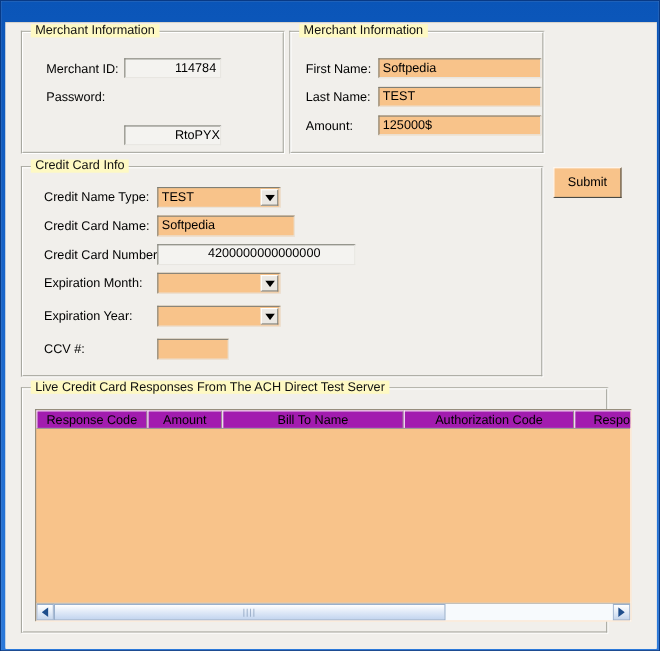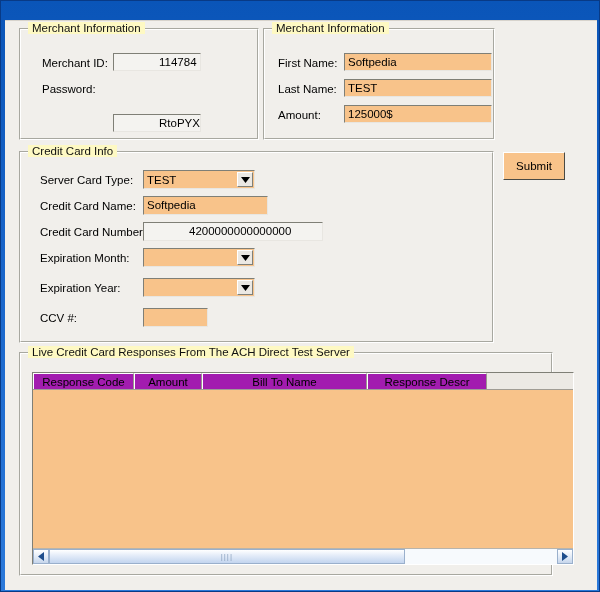--- a/index.html
+++ b/index.html
@@ -308,21 +308,21 @@
       <div class="lbl" style="left:14px; top:80px;">Amount:</div>
       <div class="tb orange" style="left:80px; top:76px; width:148px; height:18px;">125000$</div>
     </div>
 
     <div class="submit" style="left:498px; top:131px; width:62px; height:28px;">Submit</div>
 
     <div class="group" style="left:14px; top:130px; width:475px; height:192px;">
       <div class="group-inner"></div>
       <div class="group-title">Credit Card Info</div>
 
-      <div class="lbl" style="left:20px; top:22px;">Server Card Type:</div>
+      <div class="lbl" style="left:20px; top:22px;">Credit Name Type:</div>
       <div class="combo" style="left:123px; top:18px; width:112px; height:19px;">
         <div class="combo-text">TEST</div>
         <div class="combo-btn">
           <svg width="9" height="6" viewBox="0 0 9 6">
             <path d="M0 0 L9 0 L4.5 6 Z" fill="#000000"></path>
           </svg>
         </div>
       </div>
 
       <div class="lbl" style="left:20px; top:48px;text-align:right;">Credit Card Name:</div>
@@ -358,20 +358,21 @@
     <div class="group" style="left:14px; top:331px; width:534px; height:224px;">
       <div class="group-inner"></div>
       <div class="group-title">Live Credit Card Responses From The ACH Direct Test Server</div>
 
       <div class="grid" style="left:12px; top:19px; width:542px; height:193px;">
 
         <div class="grid-head">
             <div class="gh" style="width: 101px;">Response Code</div>
             <div class="gh" style="width: 68px;">Amount</div>
             <div class="gh" style="width: 165px;">Bill To Name</div>
+            <div class="gh" style="width: 155px;">Authorization Code</div>
             <div class="gh" style="width: 120px;">Response Descr</div>
           </div>
 
         <div class="grid-body"></div>
 
         <div class="hscroll">
           <div class="sb-arrow">
             <svg width="6" height="9" viewBox="0 0 6 9">
               <path d="M6 0 L6 9 L0 4.5 Z" fill="#1f4e8c"></path>
             </svg>

